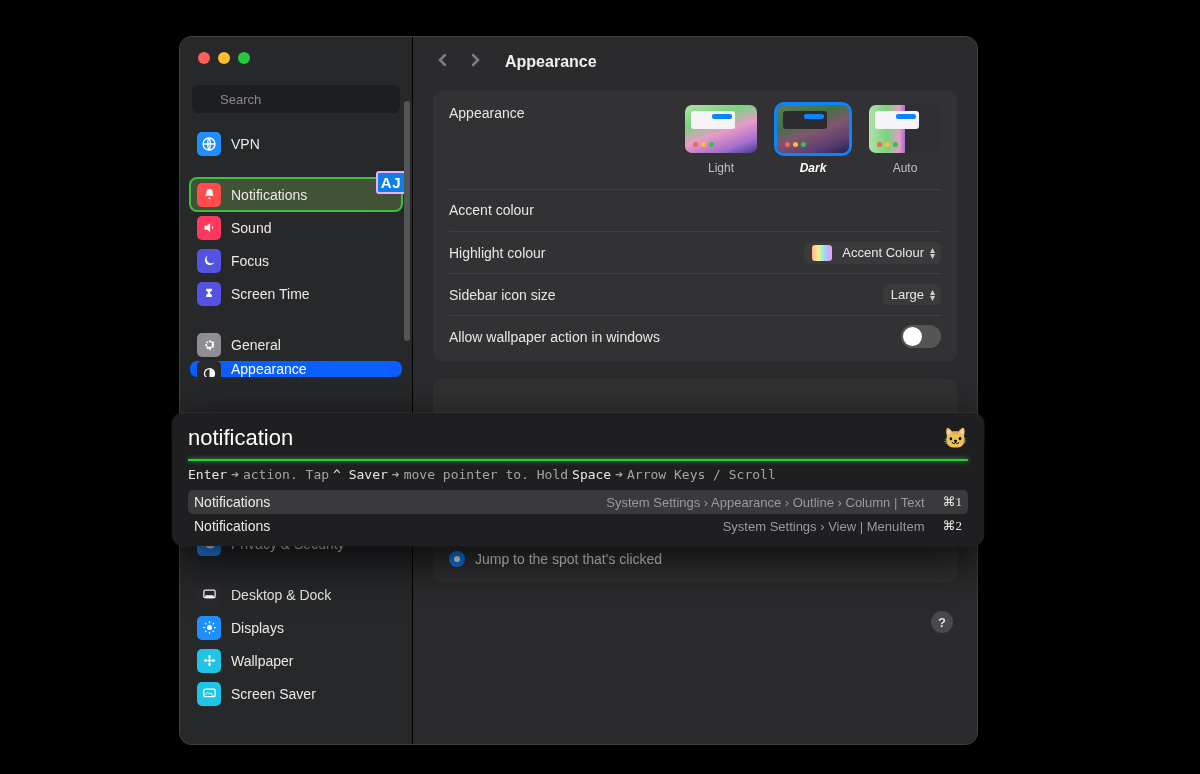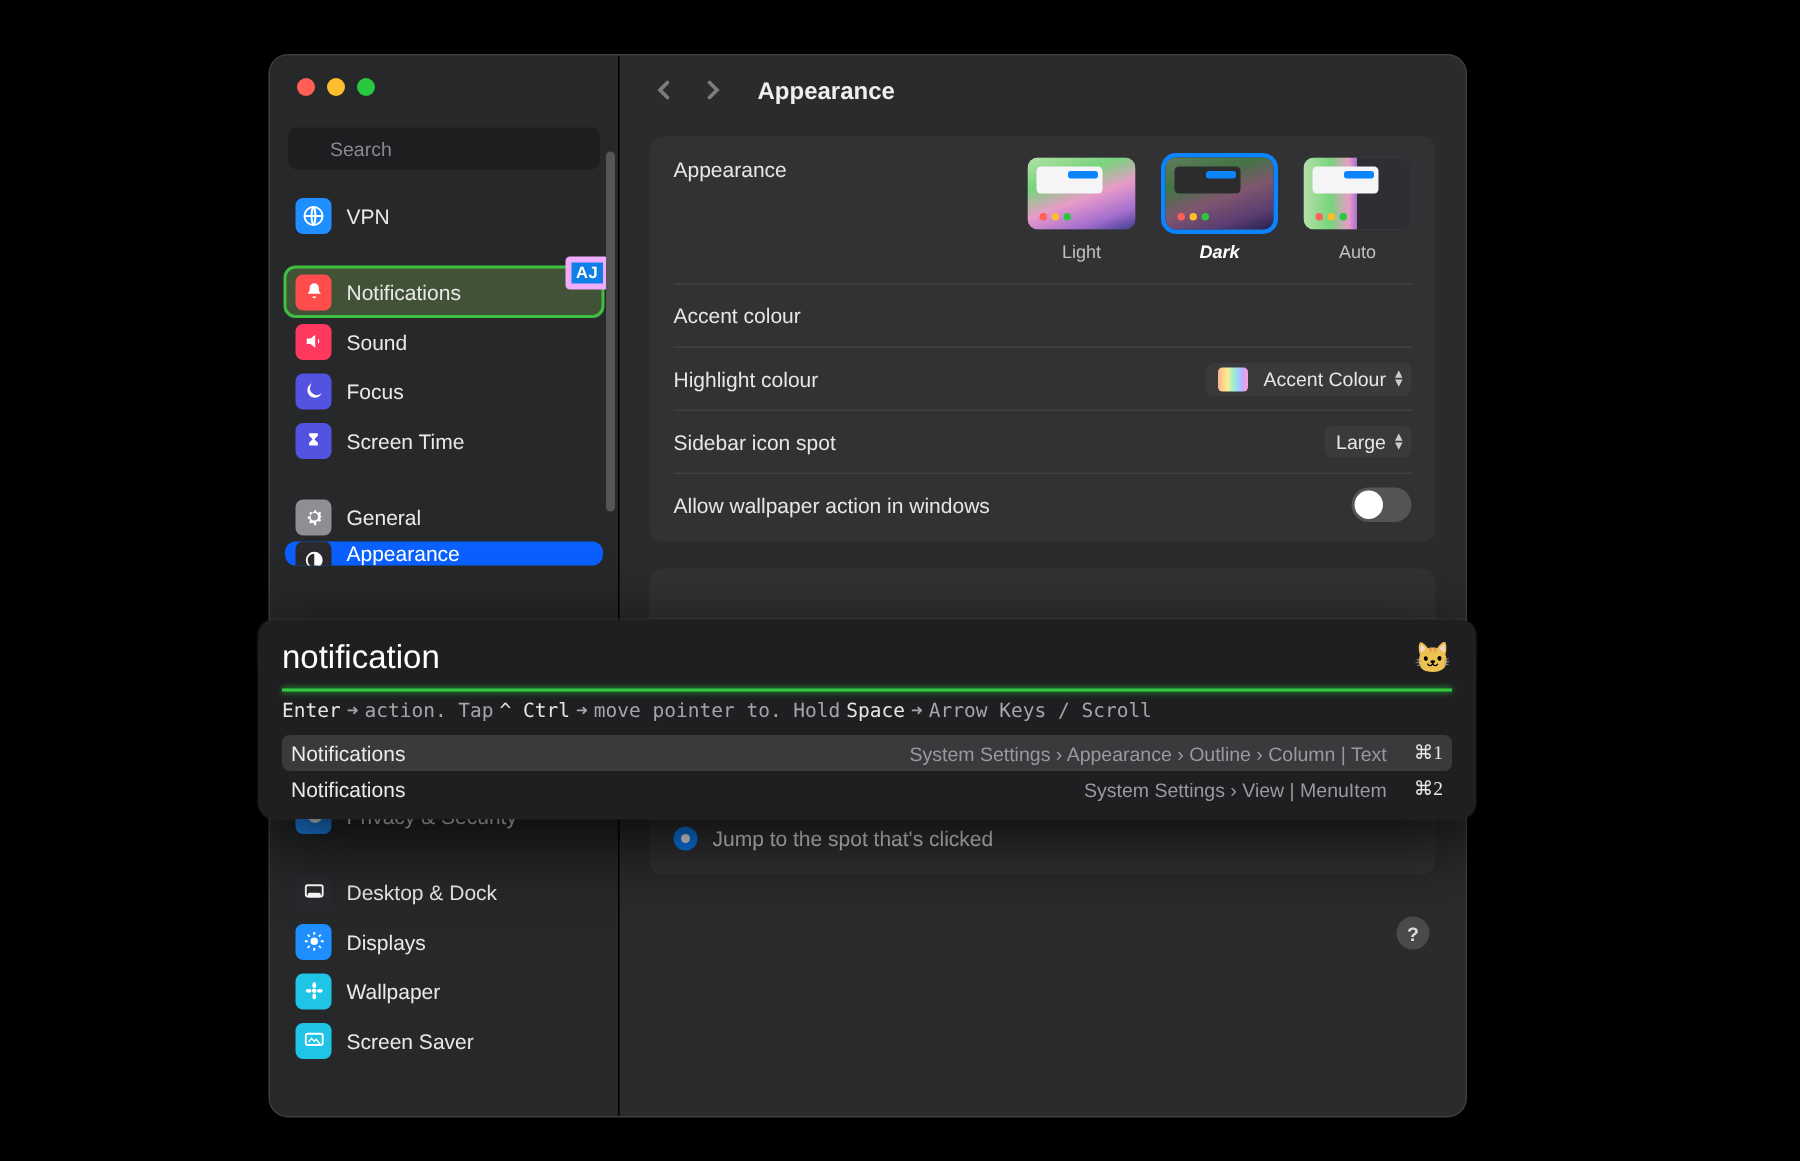--- a/index.html
+++ b/index.html
@@ -59,22 +59,22 @@
     height: 33px; padding: 0 7px;
     border-radius: 7px;
     font-size: 14px; color: #e9e9e9;
     cursor: default;
     position: relative;
   }
   .sb-item.selected { background: #0a60ff; color:#fff; }
   .sb-item.highlight-green { outline: 2px solid #3fbf3f; outline-offset: -1px; background: rgba(120,160,80,0.35); }
   .sb-item .badge-aj {
     position:absolute; right:-4px; top:-7px;
-    background:#0e7fe6; color:#fff; font-size:11px; font-weight:700;
-    padding:1px 3px; border-radius:3px; border:4px solid #f0abfc;
+    background:#0e7fe6; color:#fff; font-size:15px; font-weight:700;
+    padding:1px 3px; border-radius:3px; border:2px solid #f0abfc;
     letter-spacing:0.5px;
   }
   .sb-group-gap { height: 18px; }
   .sb-icon {
     width: 24px; height:24px; border-radius:5px;
     display:flex; align-items:center; justify-content:center;
     flex:0 0 24px; font-size:14px; color:#fff;
   }
   .scroll-thumb {
     position:absolute; right:2px; top:64px; width:6px; height:240px;
@@ -438,21 +438,21 @@
             <div class="hc-grad"></div>
             <span>Accent Colour</span>
             <span class="chev">
                 <span>▴</span>
                 <span>▾</span>
               </span>
           </div>
         </div>
 
         <div class="row">
-          <span class="row-label">Sidebar icon spot</span>
+          <span class="row-label">Sidebar icon size</span>
           <div class="select-pill">
             <span>Large</span>
             <span class="chev">
                 <span>▴</span>
                 <span>▾</span>
               </span>
           </div>
         </div>
 
         <div class="row">
@@ -485,21 +485,21 @@
 <div class="palette">
   <div class="palette-input-row">
     <input class="palette-input" value="notification" style="">
     <span class="cat-emoji">🐱</span>
   </div>
   <div class="palette-divider"></div>
   <div class="palette-hint">
     <span class="kbd">Enter</span>
       <span>➜</span>
     <span>action. Tap</span>
-    <span class="kbd">^ Ctrl</span>
+    <span class="kbd">^ Saver</span>
       <span>➜</span>
     <span>move pointer to. Hold</span>
     <span class="kbd">Space</span>
       <span>➜</span>
     <span>Arrow Keys / Scroll</span>
   </div>
   <div class="palette-results">
     <div class="pres sel">
       <span>Notifications</span>
       <span class="path">

